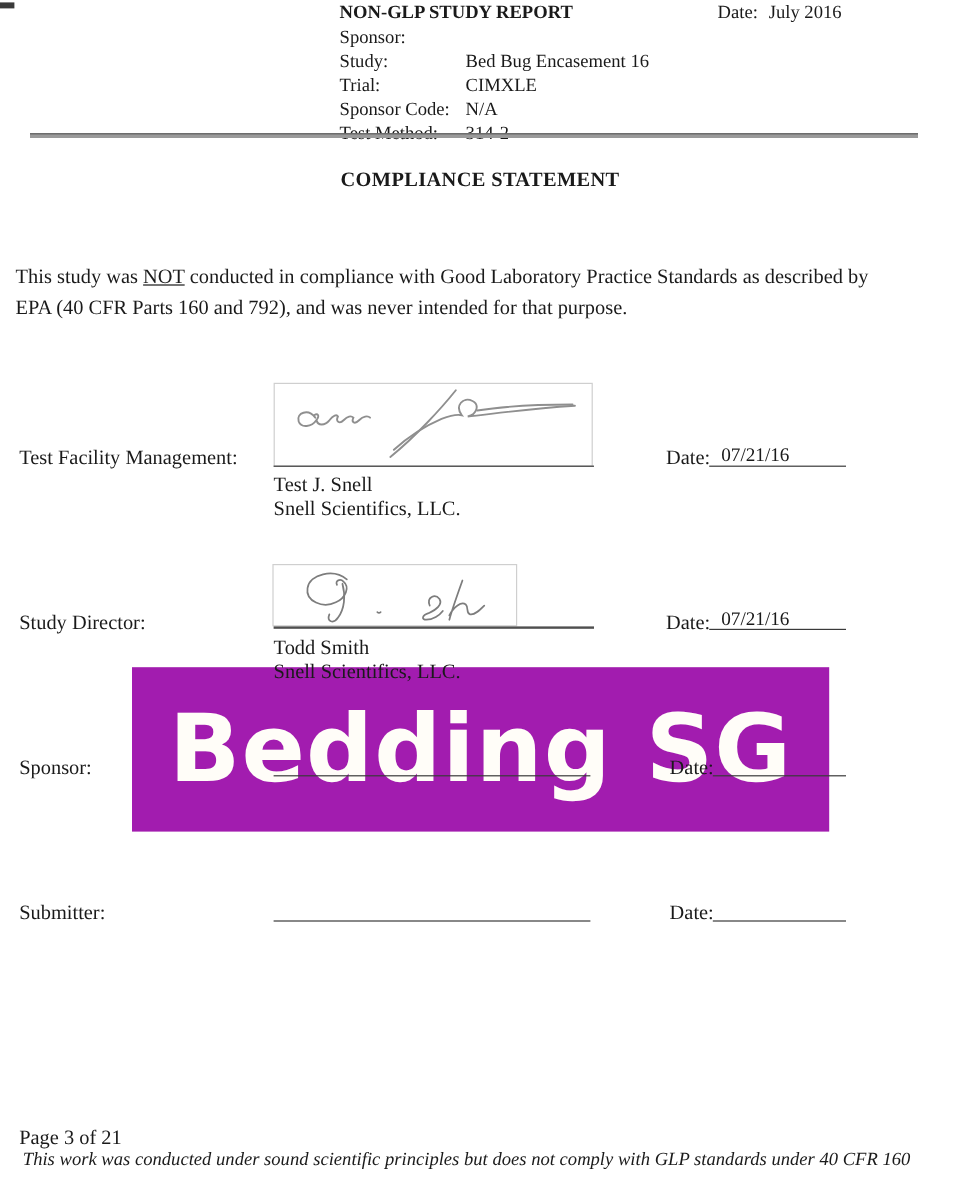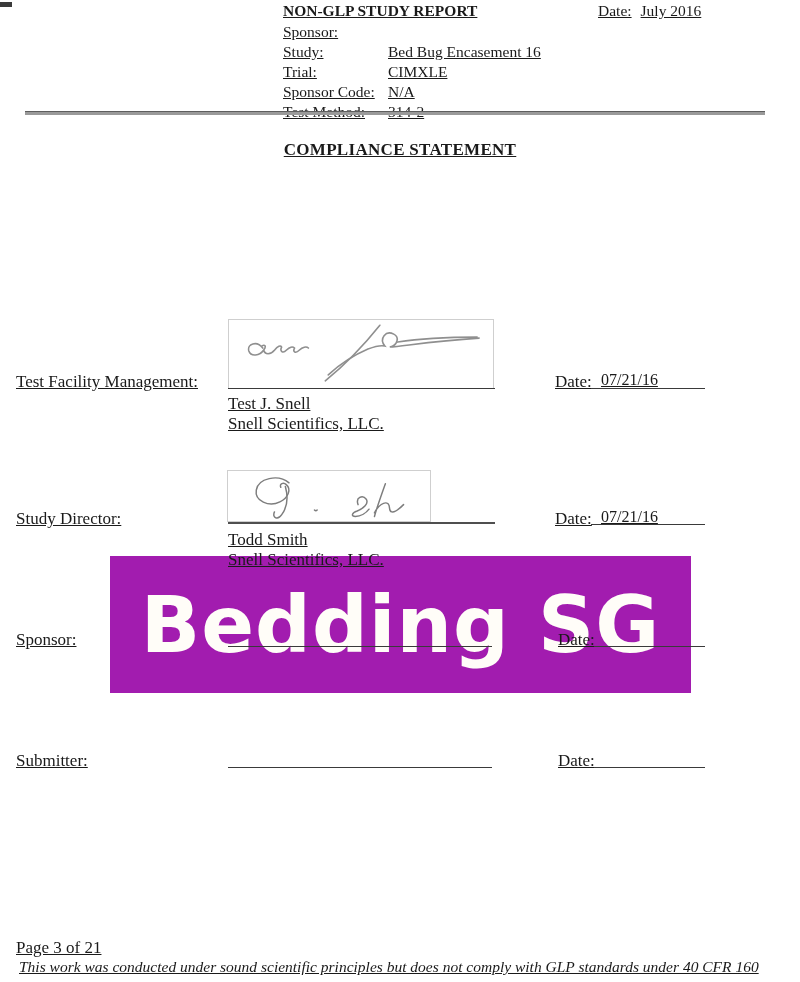--- a/index.html
+++ b/index.html
@@ -1,18 +1,18 @@
 <!DOCTYPE html>
 <html><head>
 <meta charset="utf-8">
 <style>
   html,body{margin:0;padding:0;background:#ffffff;}
   .page{position:relative;width:800px;height:982px;background:#ffffff;overflow:hidden;
         font-family:"Liberation Serif",serif;color:#1a1a1a;}
-  .abs{position:absolute;z-index:2;text-decoration:underline;}
+  .abs{position:absolute;z-index:2;}
   .speck{left:0;top:2px;width:12px;height:5px;background:#3a3a3a;}
   
   .logo{left:24px;top:25px;width:138px;border:1px solid #8e8e8e;background:#fff;padding:3px 3px 1px 3px;box-sizing:border-box;}
   .logo-black{background:#050505;color:#ffffff;text-align:center;
               font-weight:bold;font-size:33px;line-height:36px;letter-spacing:1px;}
   .logo-sub{text-align:center;font-size:11.5px;letter-spacing:0.4px;color:#000;line-height:14px;padding-top:1px;}
   
   .report-head{left:283px;top:2px;width:320px;font-size:15.5px;line-height:17px;}
   .report-title{font-weight:bold;margin-bottom:4px;}
   .field-row{display:flex;margin-top:3px;}
@@ -79,20 +79,21 @@
   </div>
 
   <div class="abs head-date">
     <span>Date:</span><span class="dv">July 2016</span>
   </div>
 
   <div class="abs rule"></div>
 
   <div class="abs doc-title">COMPLIANCE STATEMENT</div>
 
+  <p class="abs body-par"><span>This study was </span><span class="u">NOT</span><span> conducted in compliance with Good Laboratory Practice Standards as described by EPA (40 CFR Parts 160 and 792), and was never intended for that purpose.</span></p>
 
   <div class="abs sig-label" style="left:16px;top:372px;">Test Facility Management:</div>
   <div class="abs sig-imgbox" style="left:228px;top:319px;width:266px;height:70px;">
     <svg viewBox="0 0 266 68">
       <g fill="none" stroke="#8f8f8f" stroke-width="1.6" stroke-linecap="round">
         <path d="M34,28 C28,20 18,24 20,31 C22,37 31,36 35,30 C38,26 36,24 33,26 M35,30 C36,35 42,35 46,30 C49,26 52,25 53,27 C51,31 54,34 58,30 C61,27 64,26 66,28 C64,32 67,34 71,30 C74,27 78,26 80,28"></path>
         <path d="M152,5 C140,20 118,44 97,61"></path>
         <path d="M100,55 C112,44 126,35 140,29 C148,26 153,25 157,26 C151,18 158,10 166,14 C172,17 170,25 162,27 C176,26 205,21 252,18"></path>
         <path d="M170,22 C195,18 225,17 250,17"></path>
       </g>

